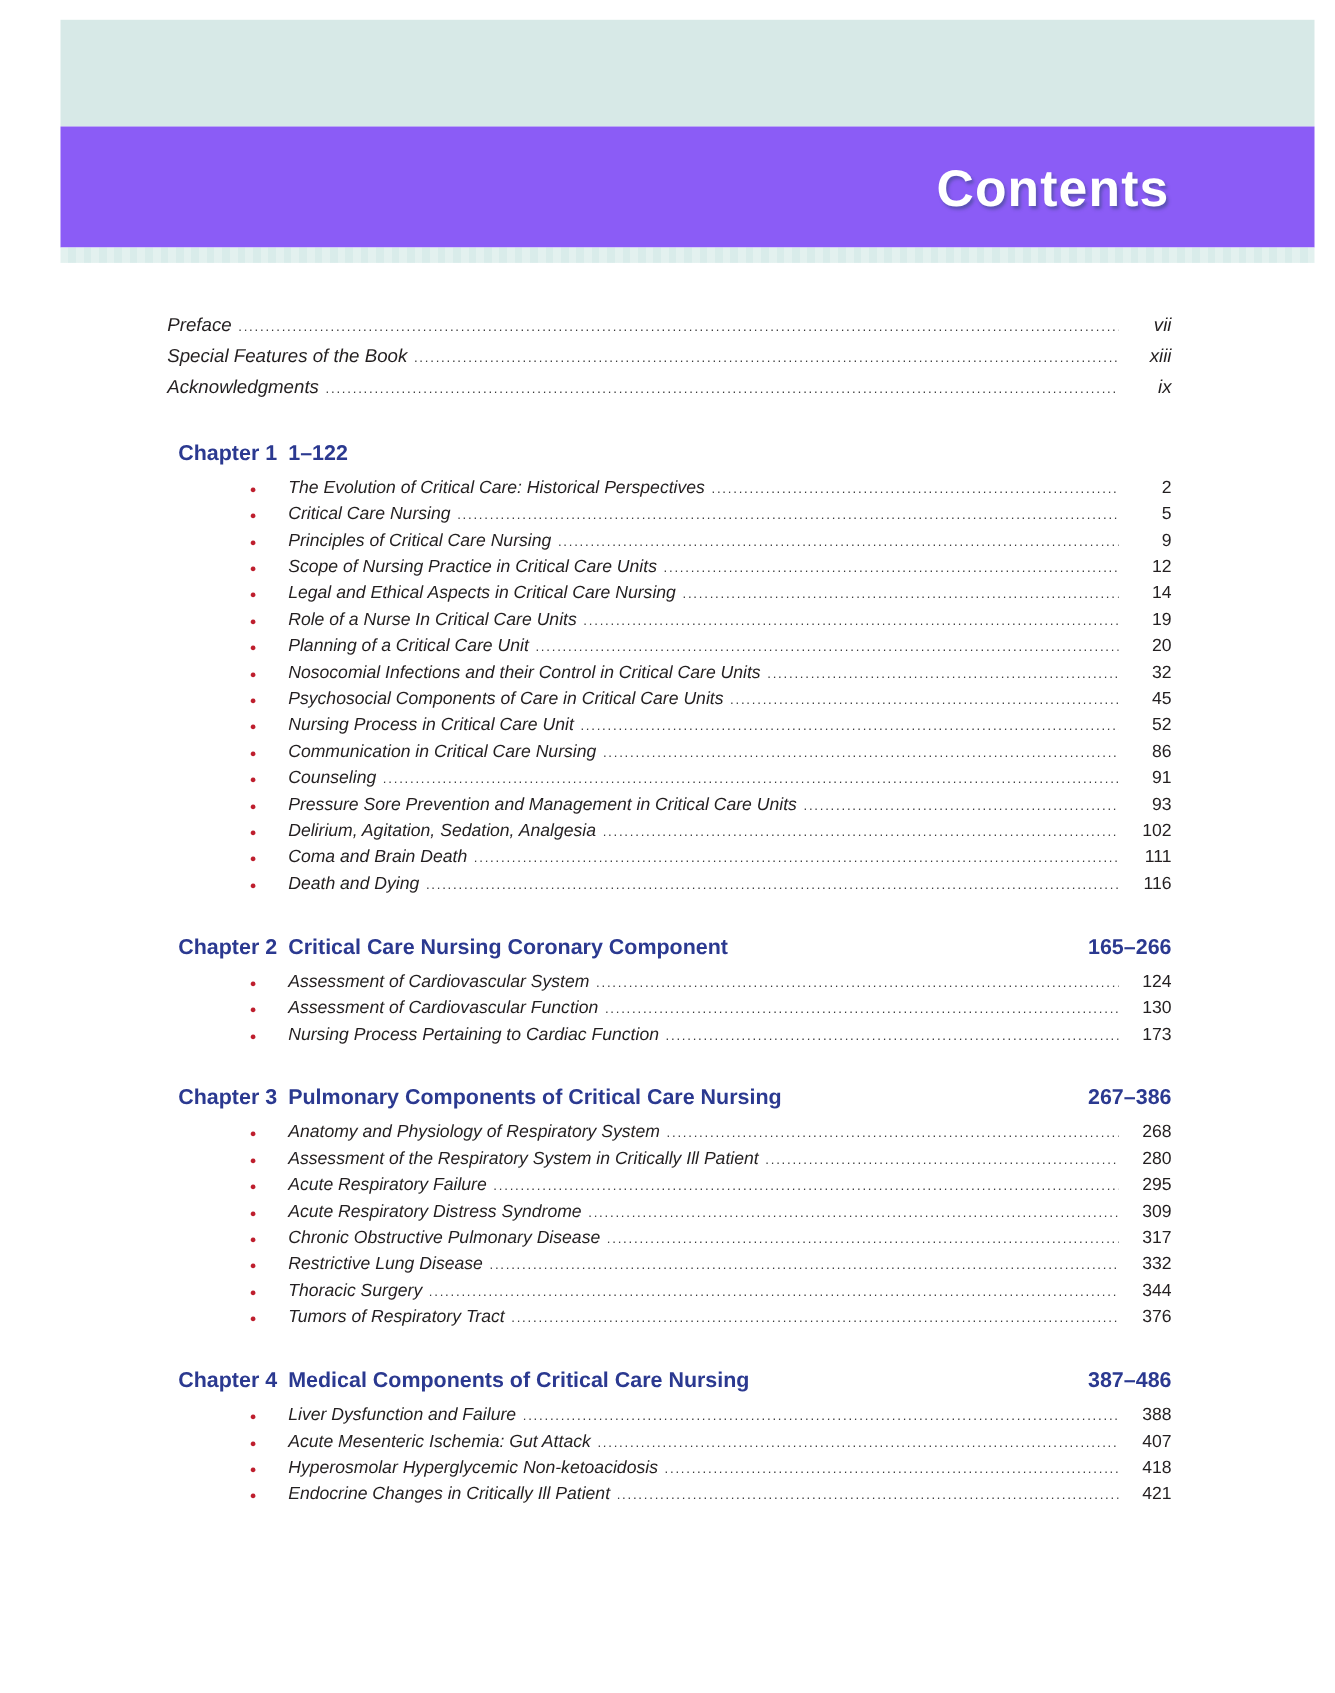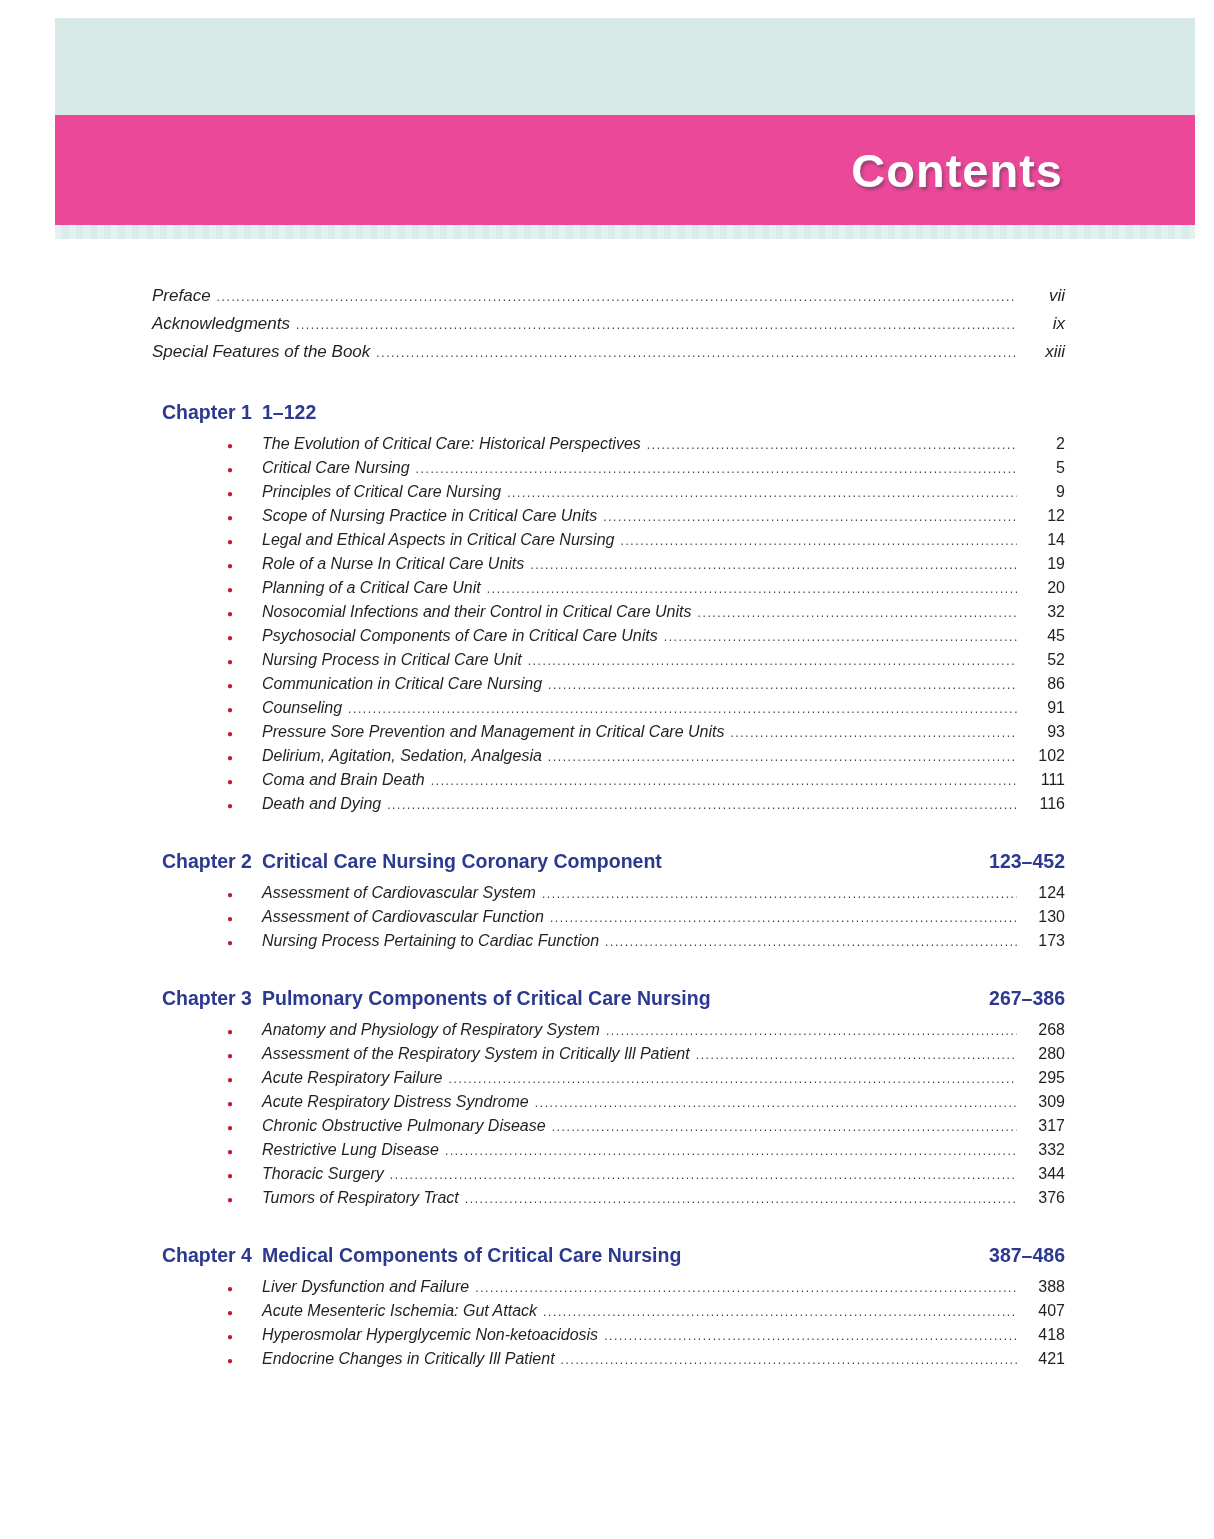--- a/index.html
+++ b/index.html
@@ -18,21 +18,21 @@
   .band-light {
     position: absolute;
     left: 55px; right: 19px;
     top: 18px; height: 97px;
     background: #d7e9e7;
   }
   .band-teal {
     position: absolute;
     left: 55px; right: 19px;
     top: 115px; height: 110px;
-    background: #ec4899;
+    background: #8b5cf6;
     display: flex;
     align-items: center;
     justify-content: flex-end;
     padding-right: 132px;
   }
   .band-strip {
     position: absolute;
     left: 55px; right: 19px;
     top: 225px; height: 14px;
     background: repeating-linear-gradient(90deg,
@@ -125,28 +125,28 @@
   <div class="band-strip"></div>
 
   <div class="content">
     <div id="front-matter">
         <div class="fm-row">
           <span class="fm-title">Preface</span>
           <span class="dots"></span>
           <span class="fm-page">vii</span>
         </div>
         <div class="fm-row">
+          <span class="fm-title">Special Features of the Book</span>
+          <span class="dots"></span>
+          <span class="fm-page">xiii</span>
+        </div>
+        <div class="fm-row">
           <span class="fm-title">Acknowledgments</span>
           <span class="dots"></span>
           <span class="fm-page">ix</span>
-        </div>
-        <div class="fm-row">
-          <span class="fm-title">Special Features of the Book</span>
-          <span class="dots"></span>
-          <span class="fm-page">xiii</span>
         </div>
       </div>
     <div id="chapters">
         <div class="chapter">
           <div class="ch-head">
             <span class="ch-label">Chapter 1</span>
             <span class="ch-pages">1–122</span>
           </div>
           <div class="ch-items">
             <div class="item-row">
@@ -244,21 +244,21 @@
               <span class="item-title">Death and Dying</span>
               <span class="dots"></span>
               <span class="item-page">116</span>
             </div>
           </div>
         </div>
         <div class="chapter">
           <div class="ch-head">
             <span class="ch-label">Chapter 2</span>
             <span class="ch-title">Critical Care Nursing Coronary Component</span>
-            <span class="ch-pages">123–452</span>
+            <span class="ch-pages">165–266</span>
           </div>
           <div class="ch-items">
             <div class="item-row">
               <span class="bullet">●</span>
               <span class="item-title">Assessment of Cardiovascular System</span>
               <span class="dots"></span>
               <span class="item-page">124</span>
             </div>
             <div class="item-row">
               <span class="bullet">●</span>

